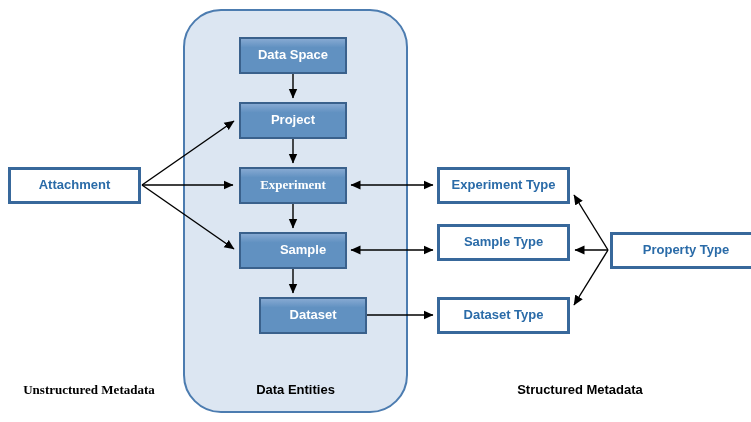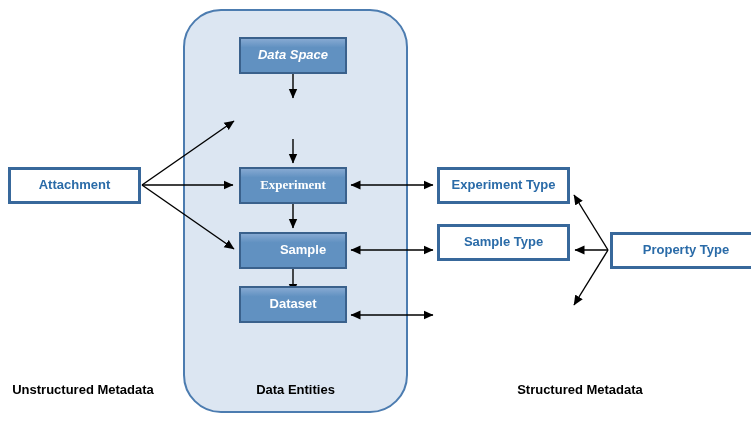--- a/index.html
+++ b/index.html
@@ -63,41 +63,41 @@
     background:linear-gradient(180deg, var(--entity-fill-light) 0%, var(--entity-fill) 26%);
     border:2.5px solid var(--entity-border);
     color:var(--entity-text);
   }
   .node.type{
     background:var(--type-fill);
     border:3px solid var(--type-border);
     color:var(--type-text);
     width:133px; height:37px;
   }
-  #node-data-space{ top:37px;font-style:italic; }
+  #node-data-space{ top:37px; }
   #node-project{ top:102px; }
   #node-experiment{ top:167px;font-family:Liberation Serif, serif; }
   #node-sample{ top:232px;padding-left:20px; }
-  #node-dataset{ top:286px; }
+  #node-dataset{ top:297px;margin-left:20px; }
   #node-attachment{ left:8px; top:167px; }
   #node-experiment-type{ left:437px; top:167px; }
   #node-sample-type{ left:437px; top:224px; }
   #node-dataset-type{ left:437px; top:297px; }
   #node-property-type{ left:610px; top:232px; width:152px; }
   .caption{
     position:absolute;
     top:382px;
     height:16px;
     font-size:13px;
     font-weight:bold;
     color:var(--caption-text);
     text-align:center;
     line-height:16px;
   }
-  #caption-unstructured{ left:4px; width:158px; }
+  #caption-unstructured{ left:10px; width:158px;font-family:Liberation Serif, serif; }
   #caption-entities{ left:183px; width:225px; }
   #caption-structured{ left:500px; width:160px; }
 </style>
 </head>
 <body>
 
 <div class="canvas">
 
   <div class="entities-container"></div>
 
@@ -120,26 +120,28 @@
     <line x1="351" y1="185" x2="433" y2="185" marker-start="url(#ah)" marker-end="url(#ah)"></line>
     <line x1="351" y1="250" x2="433" y2="250" marker-start="url(#ah)" marker-end="url(#ah)"></line>
     <line x1="351" y1="315" x2="433" y2="315" marker-start="url(#ah)" marker-end="url(#ah)"></line>
 
     <line x1="608" y1="250" x2="574" y2="195" marker-end="url(#ah)"></line>
     <line x1="608" y1="250" x2="575" y2="250" marker-end="url(#ah)"></line>
     <line x1="608" y1="250" x2="574" y2="305" marker-end="url(#ah)"></line>
   </svg>
 
   <div class="node entity" id="node-data-space">Data Space</div>
+  <div class="node entity" id="node-project">Project</div>
   <div class="node entity" id="node-experiment">Experiment</div>
   <div class="node entity" id="node-sample">Sample</div>
   <div class="node entity" id="node-dataset">Dataset</div>
 
   <div class="node type" id="node-experiment-type">Experiment Type</div>
   <div class="node type" id="node-attachment">Attachment</div>
   <div class="node type" id="node-sample-type">Sample Type</div>
+  <div class="node type" id="node-dataset-type">Dataset Type</div>
   <div class="node type" id="node-property-type">Property Type</div>
 
   <div class="caption" id="caption-unstructured">Unstructured Metadata</div>
   <div class="caption" id="caption-structured">Structured Metadata</div>
   <div class="caption" id="caption-entities">Data Entities</div>
 
 </div>
 
 </body></html>

